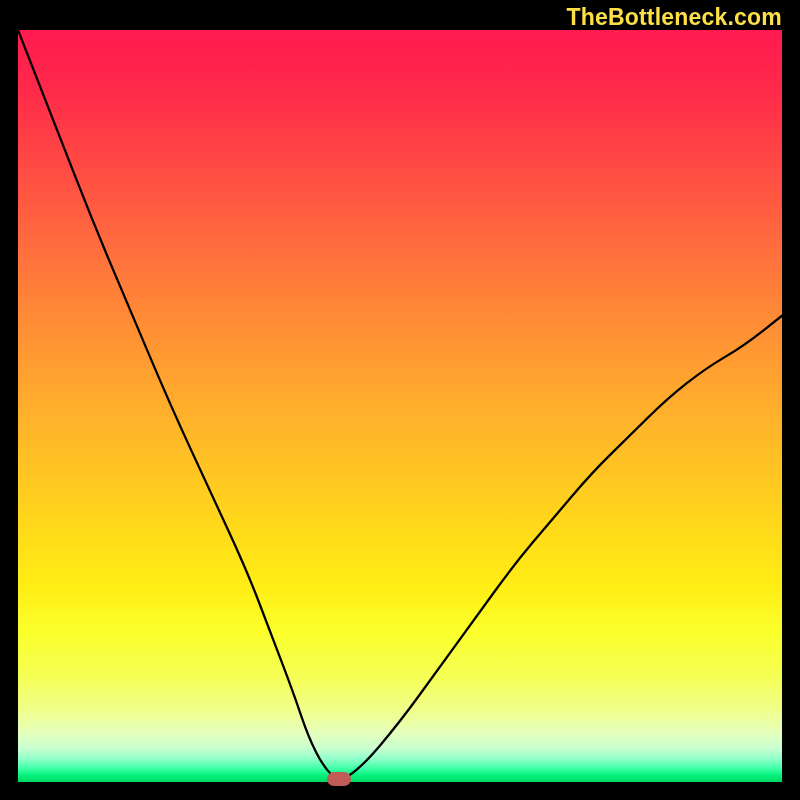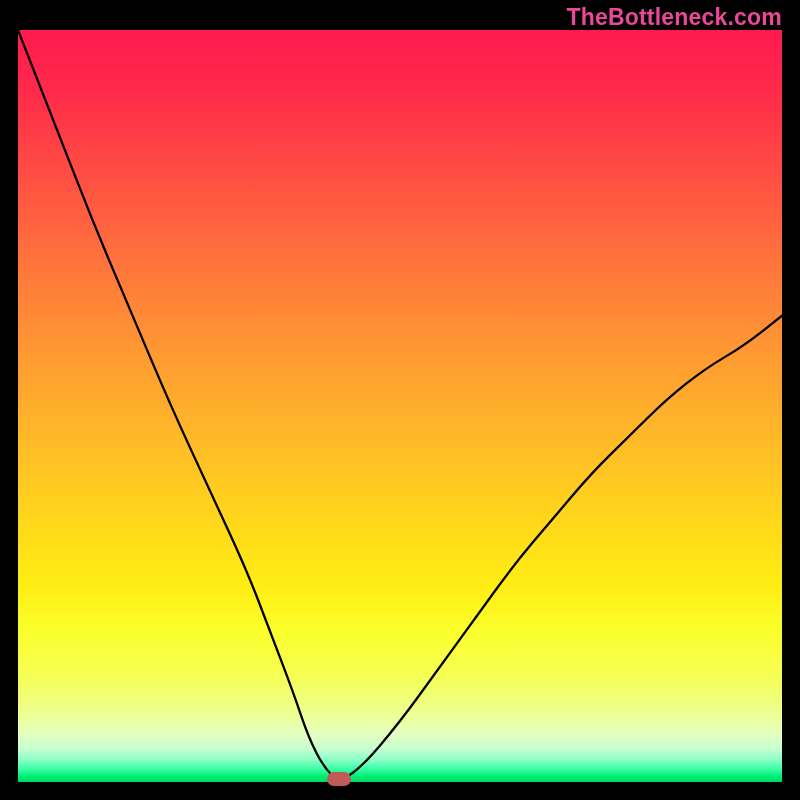--- a/index.html
+++ b/index.html
@@ -10,21 +10,21 @@
     height: 800px;
     background: #000;
   }
   .watermark {
     position: absolute;
     top: 4px;
     right: 18px;
     font-family: Arial, Helvetica, sans-serif;
     font-size: 23px;
     font-weight: 600;
-    color: #ec4899;
+    color: #fde047;
     letter-spacing: 0.2px;
     z-index: 10;
   }
   .plot {
     position: absolute;
     left: 18px;
     top: 30px;
     width: 764px;
     height: 752px;
     background: linear-gradient(to bottom,

